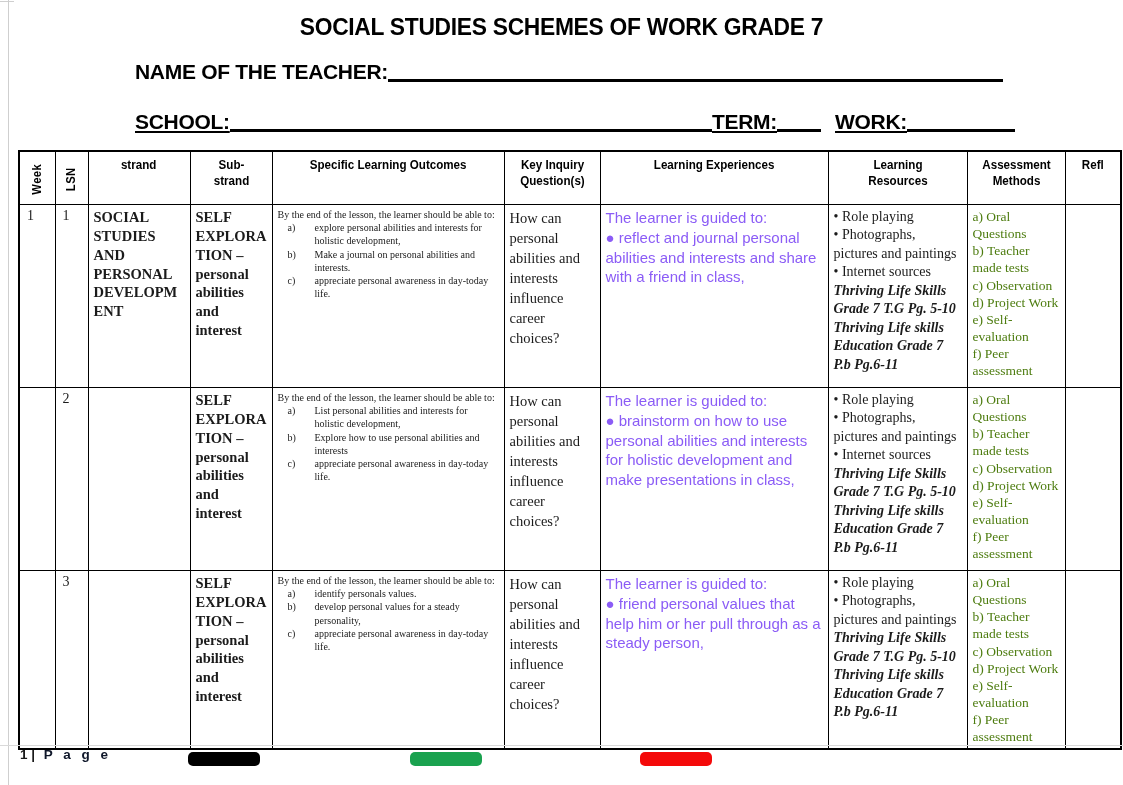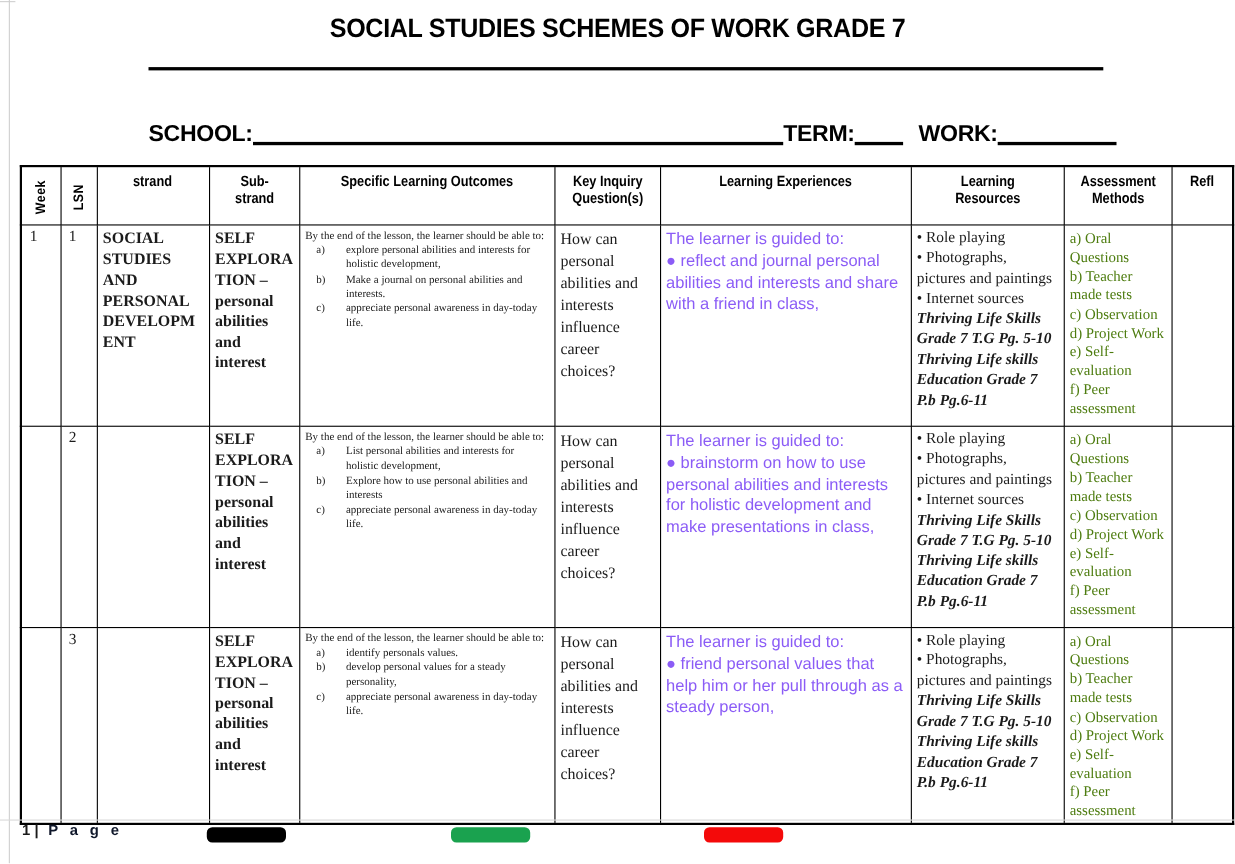--- a/index.html
+++ b/index.html
@@ -18,21 +18,21 @@
 
   .fieldrow{
     position:absolute;display:flex;align-items:flex-end;
     font-weight:bold;font-size:21px;letter-spacing:-0.3px;white-space:nowrap;
   }
   .fieldrow .flabel{flex:0 0 auto;}
   .fieldrow .fline{
     border-bottom:3.5px solid #000;align-self:flex-end;margin-bottom:2px;height:1px;
   }
   .row-teacher{left:135px;top:60px;width:868px;}
-  .row-school{left:135px;top:110px;width:880px;}
+  .row-school{left:135px;top:110px;width:880px;text-decoration:underline;}
   .grow{flex:1 1 auto;}
   .w-term{flex:0 0 44px;}
   .w-year{flex:0 0 108px;}
   .gap17{}
   .gap14{margin-left:14px;}
 
   table.sow{
     position:absolute;left:18px;top:150px;width:1102px;
     border-collapse:collapse;table-layout:fixed;border:2px solid #000;
   }
@@ -79,20 +79,21 @@
 <body>
 
 <div class="page-edge-left"></div>
 <div class="page-edge-top"></div>
 
 <div class="doc-title">
   <span>SOCIAL STUDIES SCHEMES OF WORK GRADE 7</span>
 </div>
 
 <div class="fieldrow row-teacher">
+  <span class="flabel">NAME OF THE TEACHER:</span>
   <span class="fline grow"></span>
 </div>
 
 <div class="fieldrow row-school">
   <span class="flabel">SCHOOL:</span>
   <span class="fline grow"></span>
   <span class="flabel gap17">TERM:</span>
   <span class="fline w-term"></span>
   <span class="flabel gap14">WORK:</span>
   <span class="fline w-year"></span>

